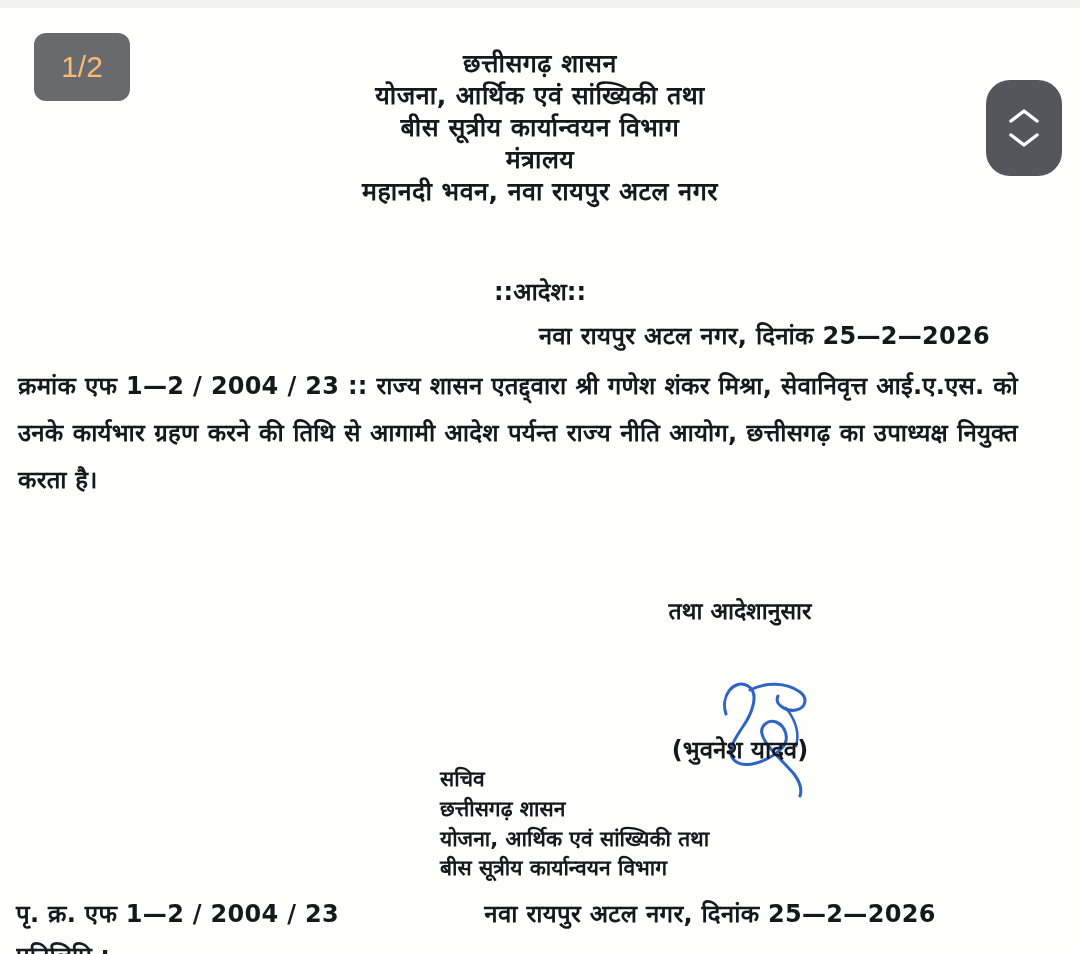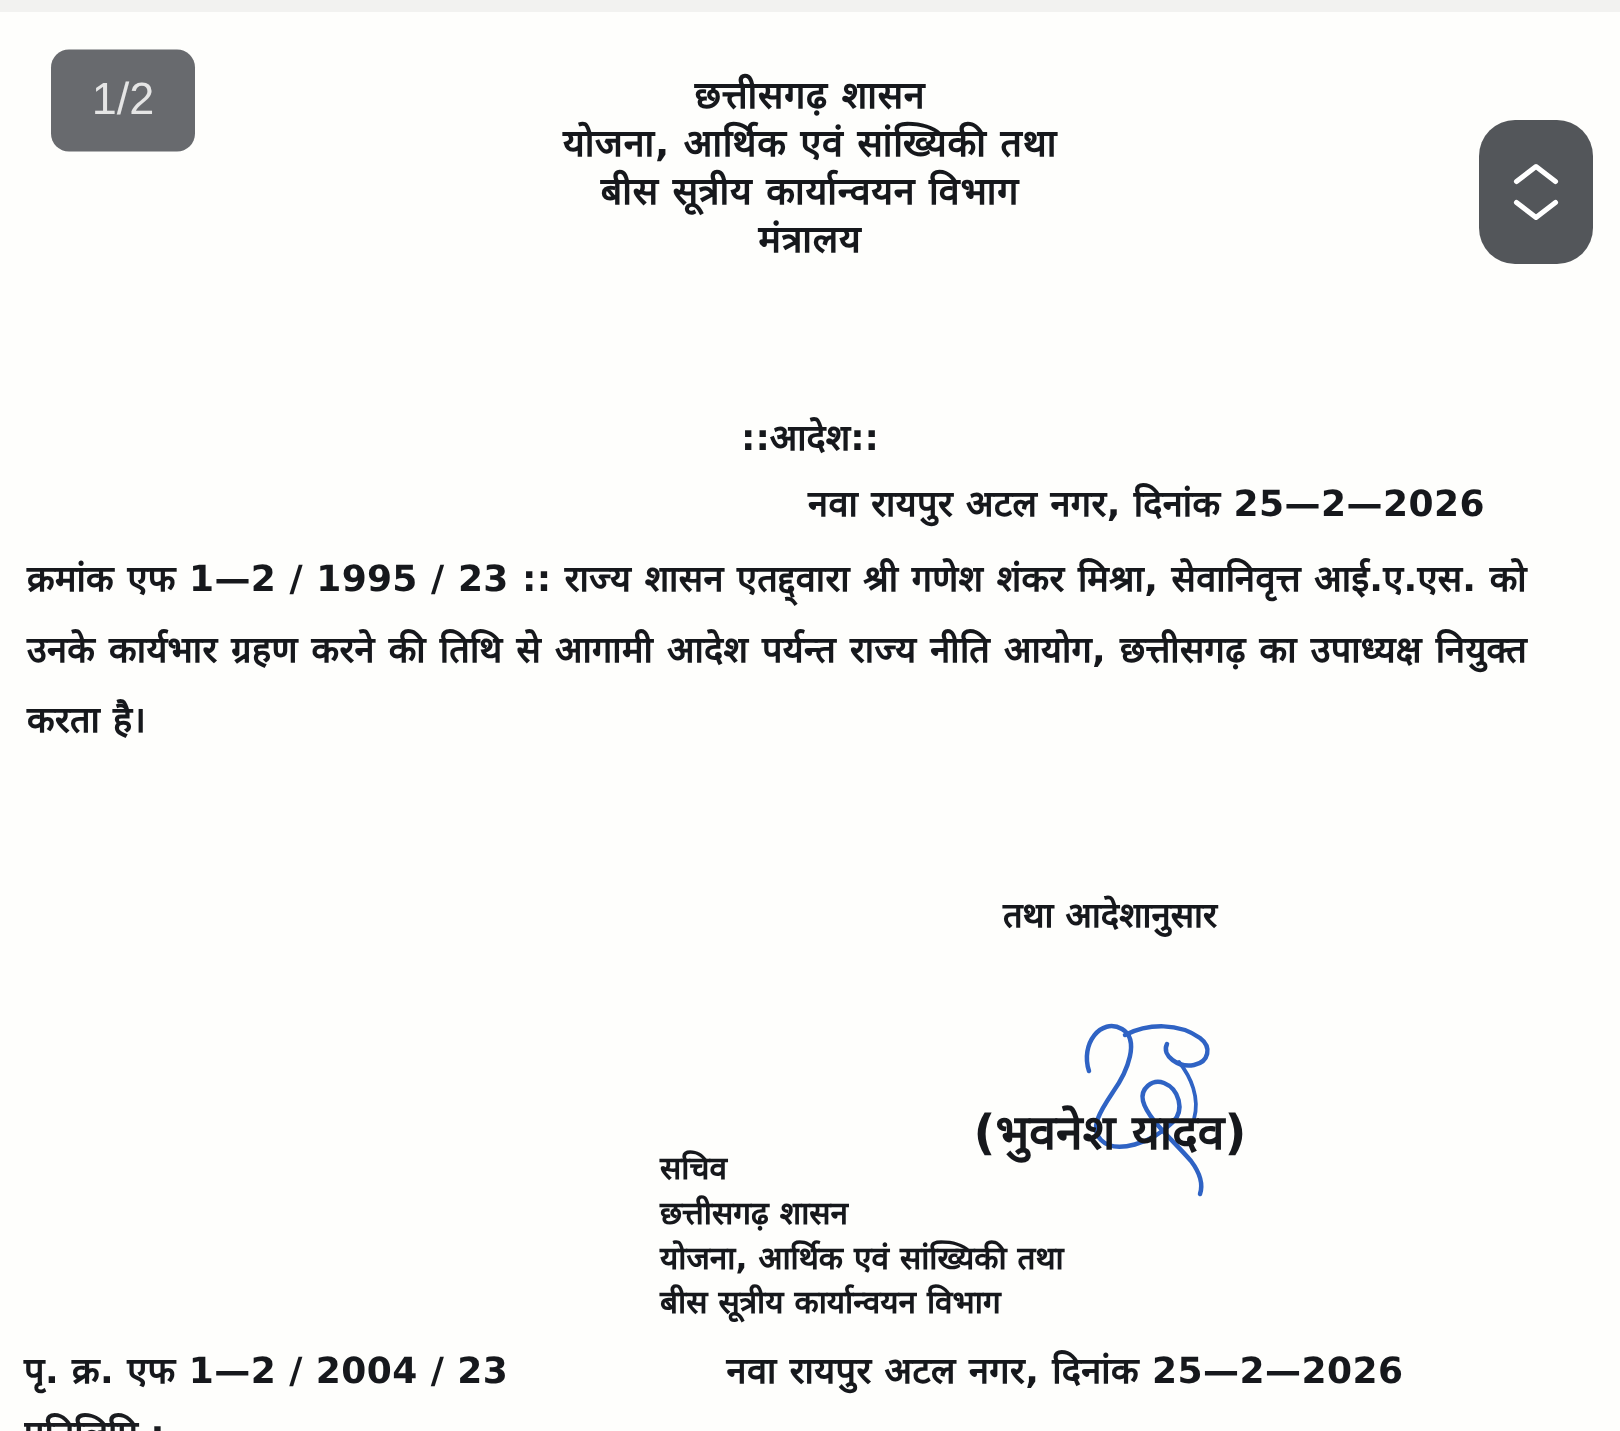--- a/index.html
+++ b/index.html
@@ -90,21 +90,21 @@
     text-align: center;
     font-size: 23px;
     font-weight: 700;
     line-height: 1.35;
   }
   #sign-name {
     position: absolute;
     left: 440px; top: 724px;
     width: 600px;
     text-align: center;
-    font-size: 32px;
+    font-size: 24px;
     font-weight: 700;
   }
   #sign-desig {
     position: absolute;
     left: 440px; top: 757px;
     width: 600px;
     text-align: left;
     font-size: 21px;
     font-weight: 700;
     line-height: 1.42;
@@ -145,21 +145,21 @@
     pointer-events: none;
   }
 
   
   #page-badge {
     position: absolute;
     left: 34px; top: 33px;
     width: 96px; height: 68px;
     background: rgba(92,95,99,0.93);
     border-radius: 12px;
-    color: #e5e5e5;
+    color: #fdba74;
     font-size: 30px;
     font-weight: 400;
     display: flex;
     align-items: center;
     justify-content: center;
     font-family: "Liberation Sans", sans-serif;
   }
   #nav-pill {
     position: absolute;
     right: 18px; top: 80px;
@@ -189,28 +189,29 @@
 
   <div class="paper">
 
     <div class="doc">
 
       <div id="header-block" class="center hdr">
         <div class="hdr-line">छत्तीसगढ़ शासन</div>
         <div class="hdr-line">योजना, आर्थिक एवं सांख्यिकी तथा</div>
         <div class="hdr-line">बीस सूत्रीय कार्यान्वयन विभाग</div>
         <div class="hdr-line">मंत्रालय</div>
+        <div class="hdr-line">महानदी भवन, नवा रायपुर अटल नगर</div>
       </div>
 
       <div id="order-word">::आदेश::</div>
 
       <div id="place-date">नवा रायपुर अटल नगर, दिनांक 25—2—2026</div>
 
       <div id="body-block">
-        <p>क्रमांक एफ 1—2 / 1995 / 23   ::   राज्य शासन एतद्द्वारा श्री गणेश शंकर मिश्रा, सेवानिवृत्त आई.ए.एस. को उनके कार्यभार ग्रहण करने की तिथि से आगामी आदेश पर्यन्त राज्य नीति आयोग, छत्तीसगढ़ का उपाध्यक्ष नियुक्त करता है।</p>
+        <p>क्रमांक एफ 1—2 / 2004 / 23   ::   राज्य शासन एतद्द्वारा श्री गणेश शंकर मिश्रा, सेवानिवृत्त आई.ए.एस. को उनके कार्यभार ग्रहण करने की तिथि से आगामी आदेश पर्यन्त राज्य नीति आयोग, छत्तीसगढ़ का उपाध्यक्ष नियुक्त करता है।</p>
       </div>
 
       <div id="sign-block">
         <div>तथा आदेशानुसार</div>
       </div>
 
       <div id="signature">
         <svg width="140" height="145" viewBox="0 0 140 145" fill="none" xmlns="http://www.w3.org/2000/svg" aria-hidden="true">
           <path d="M36 58 C30 40, 44 22, 58 30 C70 37, 62 58, 52 72 C44 84, 36 96, 44 104 C54 114, 78 106, 92 92 C100 84, 96 70, 86 66 C78 63, 70 70, 72 78 C75 90, 92 104, 104 118 C110 126, 112 134, 110 140" stroke="#2f63c4" stroke-width="3" stroke-linecap="round" stroke-linejoin="round"></path>
           <path d="M60 34 C76 26, 96 26, 110 36 C118 42, 116 52, 106 54 C96 56, 84 48, 88 40" stroke="#2f63c4" stroke-width="3" stroke-linecap="round" stroke-linejoin="round"></path>

